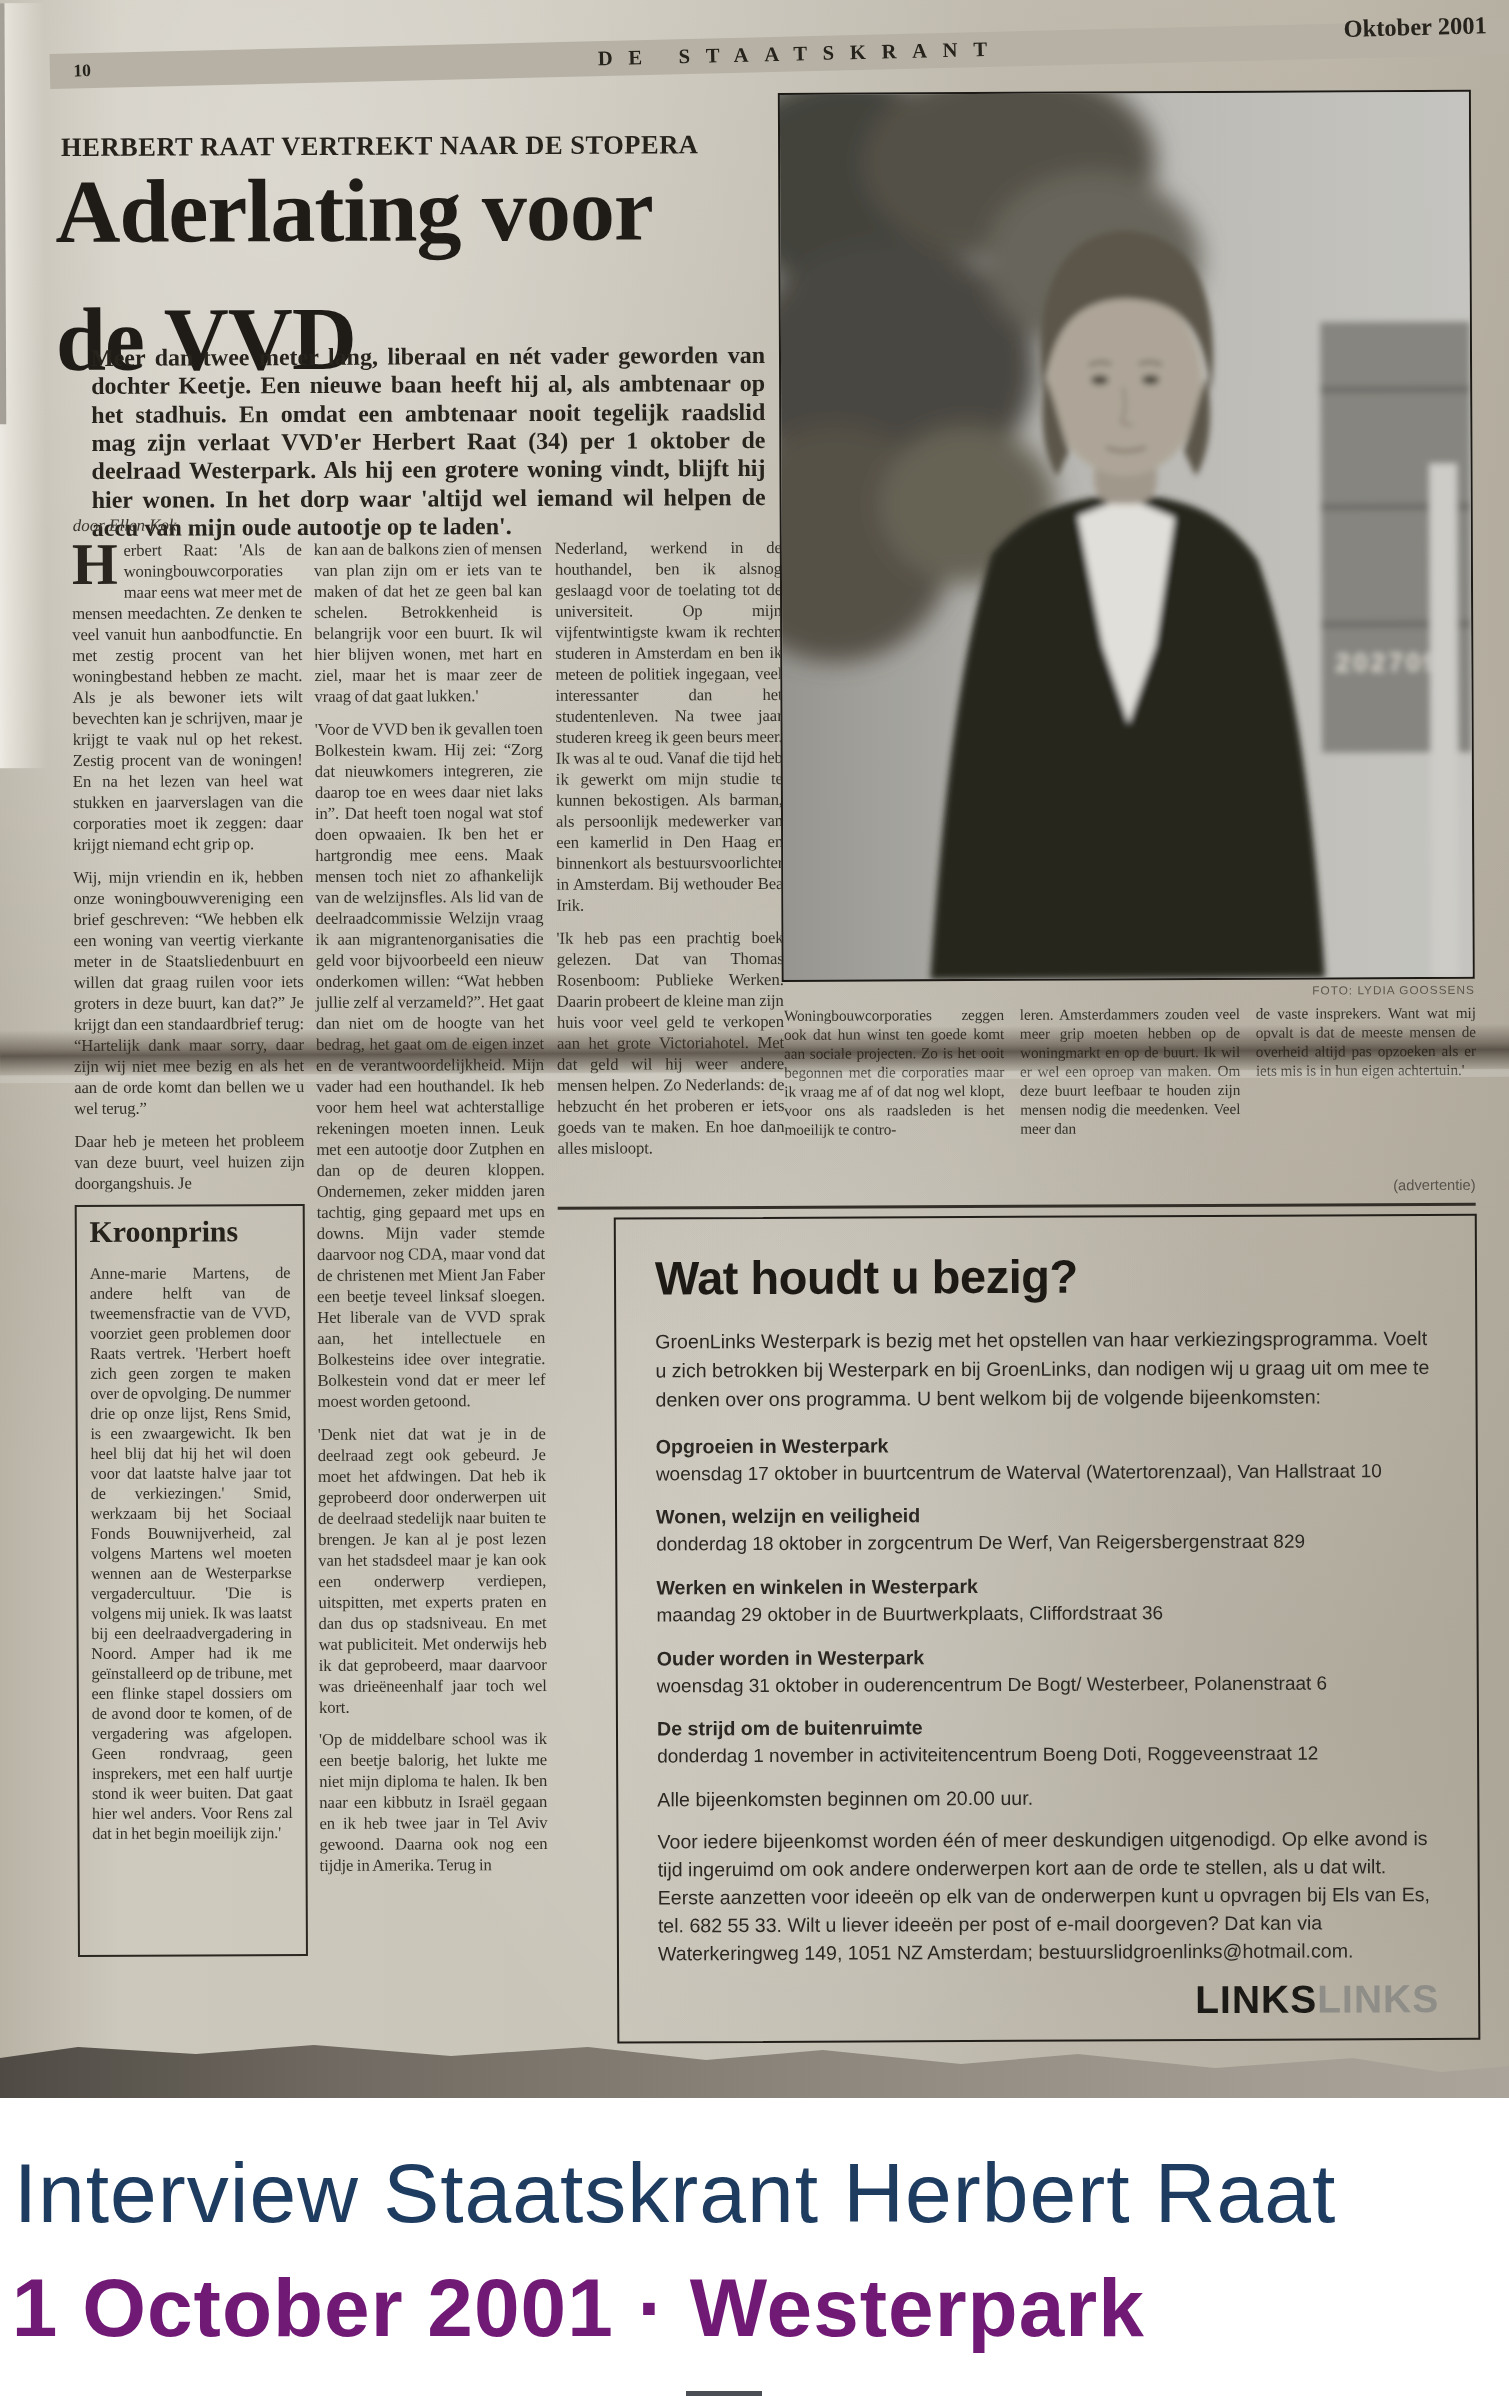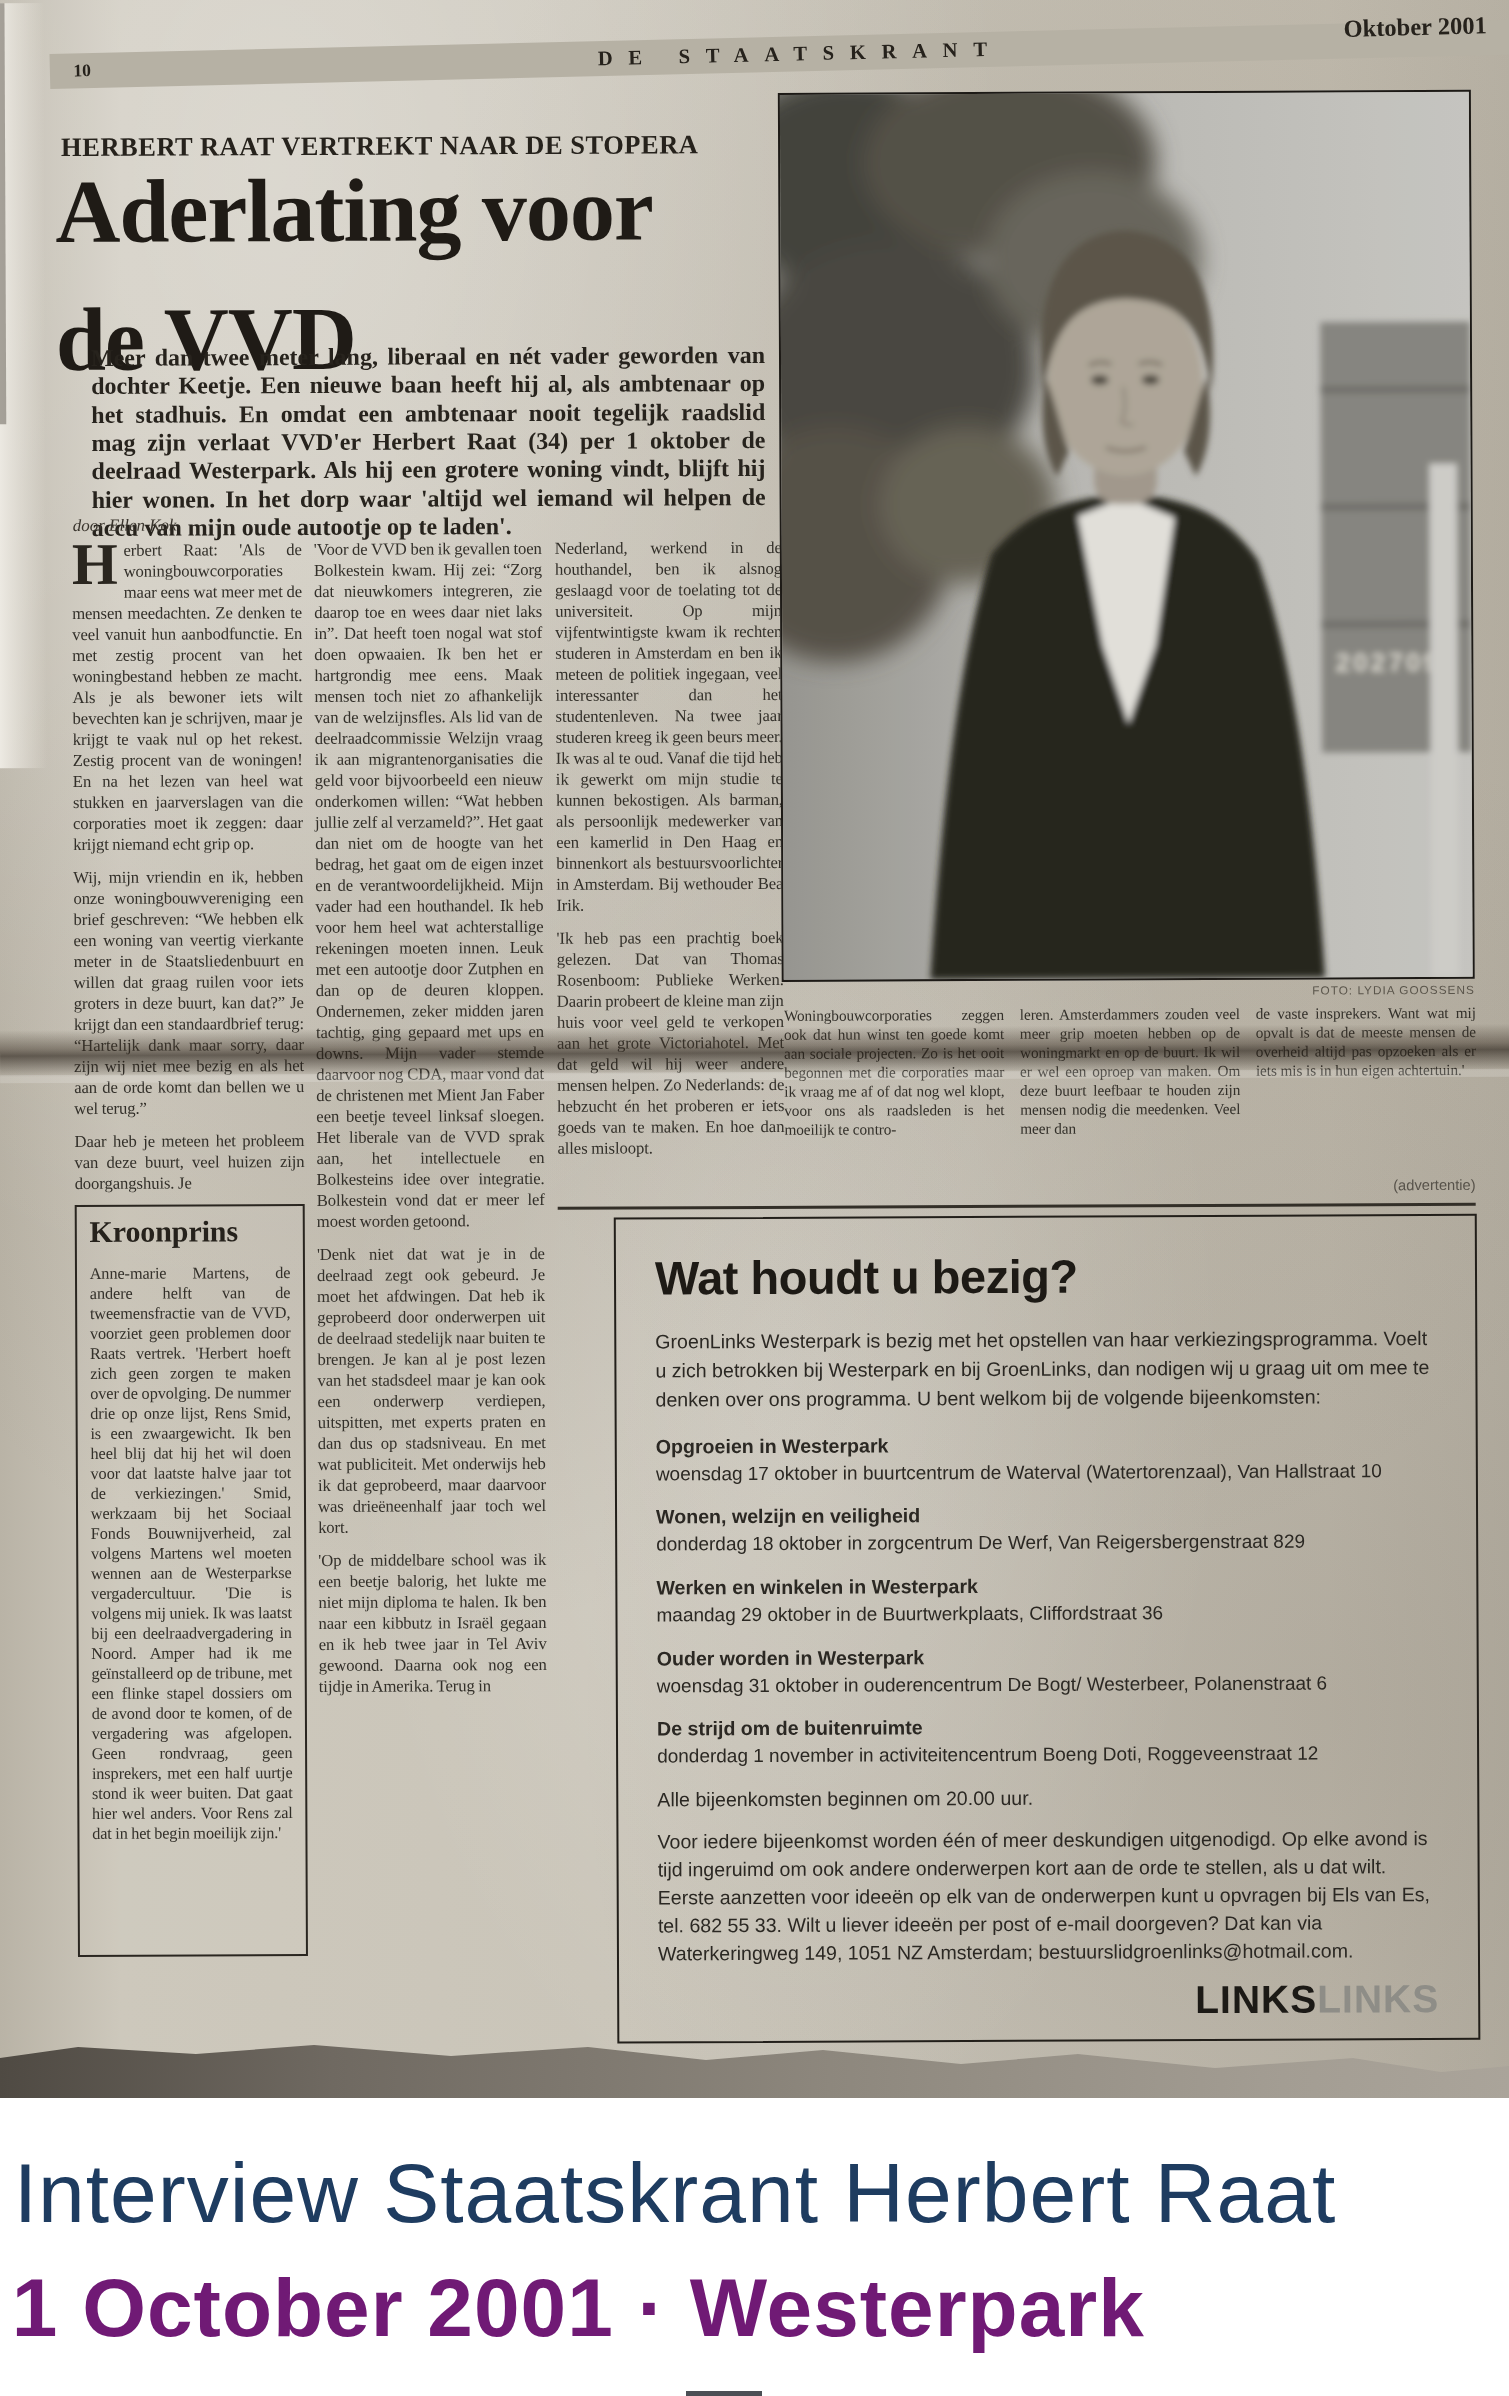--- a/index.html
+++ b/index.html
@@ -107,20 +107,21 @@
             <p class="np-p"><span class="dropcap">H</span>erbert Raat: 'Als de woningbouwcorporaties maar eens wat meer met de mensen meedachten. Ze denken te veel vanuit hun aanbodfunctie. En met zestig procent van het woningbestand hebben ze macht. Als je als bewoner iets wilt bevechten kan je schrijven, maar je krijgt te vaak nul op het rekest. Zestig procent van de woningen! En na het lezen van heel wat stukken en jaarverslagen van die corporaties moet ik zeggen: daar krijgt niemand echt grip op.</p>
             <p class="np-p">Wij, mijn vriendin en ik, hebben onze woningbouwvereniging een brief geschreven: “We hebben elk een woning van veertig vierkante meter in de Staatsliedenbuurt en willen dat graag ruilen voor iets groters in deze buurt, kan dat?” Je krijgt dan een standaardbrief terug: “Hartelijk dank maar sorry, daar zijn wij niet mee bezig en als het aan de orde komt dan bellen we u wel terug.”</p>
             <p class="np-p">Daar heb je meteen het probleem van deze buurt, veel huizen zijn doorgangshuis. Je</p>
           </div>
         <div class="kroonbox">
           <div class="kroontitle">Kroonprins</div>
           <div class="kroonbody">Anne-marie Martens, de andere helft van de tweemensfractie van de VVD, voorziet geen problemen door Raats vertrek. 'Herbert hoeft zich geen zorgen te maken over de opvolging. De nummer drie op onze lijst, Rens Smid, is een zwaargewicht. Ik ben heel blij dat hij het wil doen voor dat laatste halve jaar tot de verkiezingen.' Smid, werkzaam bij het Sociaal Fonds Bouwnijverheid, zal volgens Martens wel moeten wennen aan de Westerparkse vergadercultuur. 'Die is volgens mij uniek. Ik was laatst bij een deelraadvergadering in Noord. Amper had ik me geïnstalleerd op de tribune, met een flinke stapel dossiers om de avond door te komen, of de vergadering was afgelopen. Geen rondvraag, geen insprekers, met een half uurtje stond ik weer buiten. Dat gaat hier wel anders. Voor Rens zal dat in het begin moeilijk zijn.'</div>
         </div>
       </div>
       <div class="col col2" id="col2">
+          <p class="np-p">kan aan de balkons zien of mensen van plan zijn om er iets van te maken of dat het ze geen bal kan schelen. Betrokkenheid is belangrijk voor een buurt. Ik wil hier blijven wonen, met hart en ziel, maar het is maar zeer de vraag of dat gaat lukken.'</p>
           <p class="np-p">'Voor de VVD ben ik gevallen toen Bolkestein kwam. Hij zei: “Zorg dat nieuwkomers integreren, zie daarop toe en wees daar niet laks in”. Dat heeft toen nogal wat stof doen opwaaien. Ik ben het er hartgrondig mee eens. Maak mensen toch niet zo afhankelijk van de welzijnsfles. Als lid van de deelraadcommissie Welzijn vraag ik aan migrantenorganisaties die geld voor bijvoorbeeld een nieuw onderkomen willen: “Wat hebben jullie zelf al verzameld?”. Het gaat dan niet om de hoogte van het bedrag, het gaat om de eigen inzet en de verantwoordelijkheid. Mijn vader had een houthandel. Ik heb voor hem heel wat achterstallige rekeningen moeten innen. Leuk met een autootje door Zutphen en dan op de deuren kloppen. Ondernemen, zeker midden jaren tachtig, ging gepaard met ups en downs. Mijn vader stemde daarvoor nog CDA, maar vond dat de christenen met Mient Jan Faber een beetje teveel linksaf sloegen. Het liberale van de VVD sprak aan, het intellectuele en Bolkesteins idee over integratie. Bolkestein vond dat er meer lef moest worden getoond.</p>
           <p class="np-p">'Denk niet dat wat je in de deelraad zegt ook gebeurd. Je moet het afdwingen. Dat heb ik geprobeerd door onderwerpen uit de deelraad stedelijk naar buiten te brengen. Je kan al je post lezen van het stadsdeel maar je kan ook een onderwerp verdiepen, uitspitten, met experts praten en dan dus op stadsniveau. En met wat publiciteit. Met onderwijs heb ik dat geprobeerd, maar daarvoor was drieëneenhalf jaar toch wel kort.</p>
           <p class="np-p">'Op de middelbare school was ik een beetje balorig, het lukte me niet mijn diploma te halen. Ik ben naar een kibbutz in Israël gegaan en ik heb twee jaar in Tel Aviv gewoond. Daarna ook nog een tijdje in Amerika. Terug in</p>
         </div>
       <div class="col col3" id="col3">
           <p class="np-p">Nederland, werkend in de houthandel, ben ik alsnog geslaagd voor de toelating tot de universiteit. Op mijn vijfentwintigste kwam ik rechten studeren in Amsterdam en ben ik meteen de politiek ingegaan, veel interessanter dan het studentenleven. Na twee jaar studeren kreeg ik geen beurs meer. Ik was al te oud. Vanaf die tijd heb ik gewerkt om mijn studie te kunnen bekostigen. Als barman, als persoonlijk medewerker van een kamerlid in Den Haag en binnenkort als bestuursvoorlichter in Amsterdam. Bij wethouder Bea Irik.</p>
           <p class="np-p">'Ik heb pas een prachtig boek gelezen. Dat van Thomas Rosenboom: Publieke Werken. Daarin probeert de kleine man zijn huis voor veel geld te verkopen aan het grote Victoriahotel. Met dat geld wil hij weer andere mensen helpen. Zo Nederlands: de hebzucht én het proberen er iets goeds van te maken. En hoe dan alles misloopt.</p>
         </div>
 
       <div class="photo">

